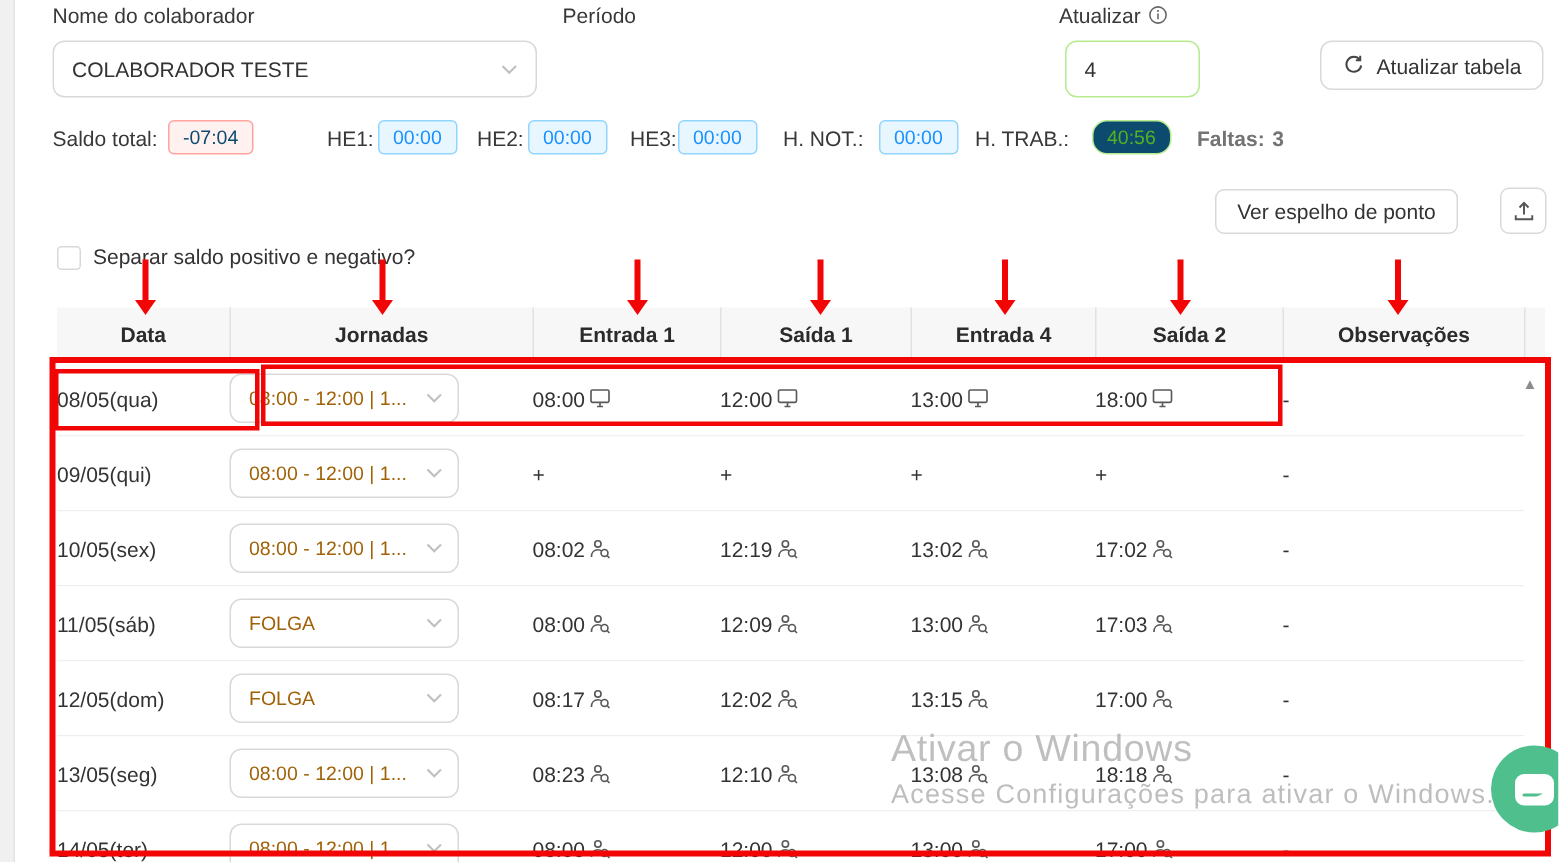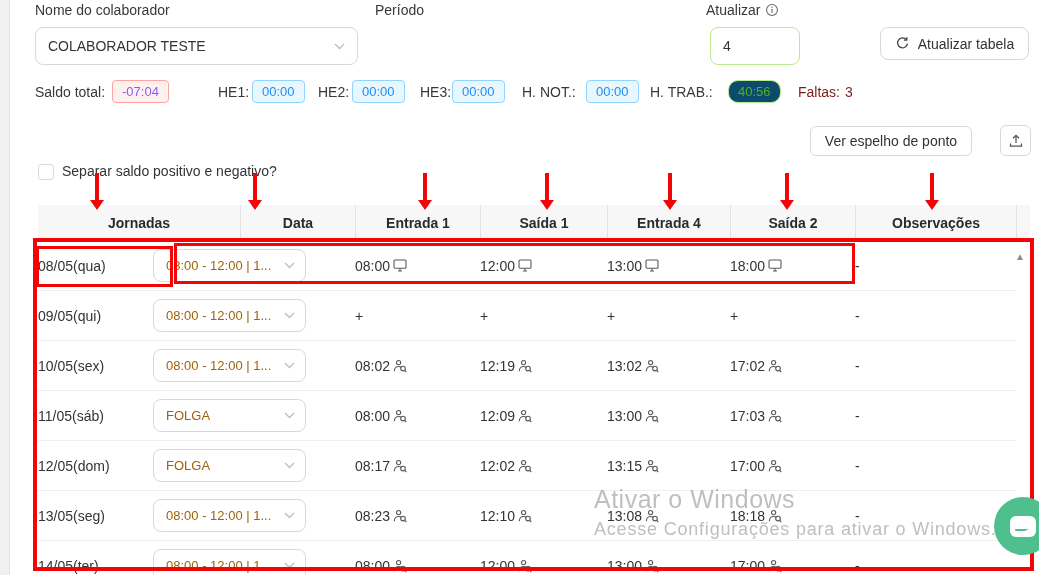--- a/index.html
+++ b/index.html
@@ -18,30 +18,30 @@
   #range-picker{left:375px;width:285px;padding:0 11px;justify-content:space-between;cursor:pointer;}
   .range-arrow{color:#bfbfbf;font-size:14px;}
   #inp-records{left:710px;width:90px;padding:0 12px;border-color:#b7eb8f;}
   #btn-refresh{left:880px;top:27px;width:149px;height:33px;gap:8px;justify-content:center;cursor:pointer;}
   .ctrl svg{flex:none;}
 
   
   .stat-label{position:absolute;top:84px;font-size:14px;color:#383838;}
   .badge{position:absolute;top:80px;height:23px;line-height:21px;box-sizing:border-box;border:1px solid;
          border-radius:4px;padding:0 9px;font-size:13px;}
-  .badge-red{background:#fff1f0;border-color:#ffa39e;color:#8b5cf6;}
+  .badge-red{background:#fff1f0;border-color:#ffa39e;color:#0c4a6e;}
   .badge-blue{background:#e8f6ff;border-color:#91d5ff;color:#1890ff;}
   .badge-green{background:#0c4a6e;border-color:#b7eb8f;color:#54b123;border-radius:10px;}
   #st0l{left:35px;} #st0v{left:112px;}
   #st1l{left:218px;} #st1v{left:252px;}
   #st2l{left:318px;text-align:right;} #st2v{left:352px;}
   #st3l{left:420px;} #st3v{left:452px;}
   #st4l{left:522px;} #st4v{left:586px;}
   #st5l{left:650px;} #st5v{left:728px;}
-  #st6{left:798px;top:84px;position:absolute;font-size:14px;color:#7f1d1d;display:flex;gap:5px;}
+  #st6{left:798px;top:84px;position:absolute;font-size:14px;color:#737373;display:flex;gap:5px;font-weight:bold;}
 
   
   #btn-mirror{position:absolute;left:810px;top:126px;width:162px;height:30px;box-sizing:border-box;
               border:1px solid #d9d9d9;border-radius:6px;background:#fff;display:flex;align-items:center;
               justify-content:center;font-size:14px;color:#333;cursor:pointer;}
   #btn-upload{position:absolute;left:1000px;top:125px;width:31px;height:31px;box-sizing:border-box;
               border:1px solid #d9d9d9;border-radius:6px;background:#fff;display:flex;align-items:center;
               justify-content:center;cursor:pointer;}
 
   
@@ -158,22 +158,22 @@
       <path d="M8 2.6 V10"></path>
         <path d="M5 5.3 L8 2.3 L11 5.3"></path>
         <path d="M2.5 10.5 V13.2 H13.5 V10.5"></path>
     </svg>
   </div>
 
   <div id="chk"></div>
   <span id="chk-label">Separar saldo positivo e negativo?</span>
 
   <div class="thead">
+    <div class="thcell c1">Data</div>
     <div class="thcell c2">Jornadas</div>
-    <div class="thcell c1">Data</div>
     <div class="thcell c3">Entrada 1</div>
     <div class="thcell c4">Saída 1</div>
     <div class="thcell c5">Entrada 4</div>
     <div class="thcell c6">Saída 2</div>
     <div class="thcell c7">Observações</div>
     <div class="thcell c8"></div>
   </div>
 
   <div class="tbody">
   <div class="trow">

